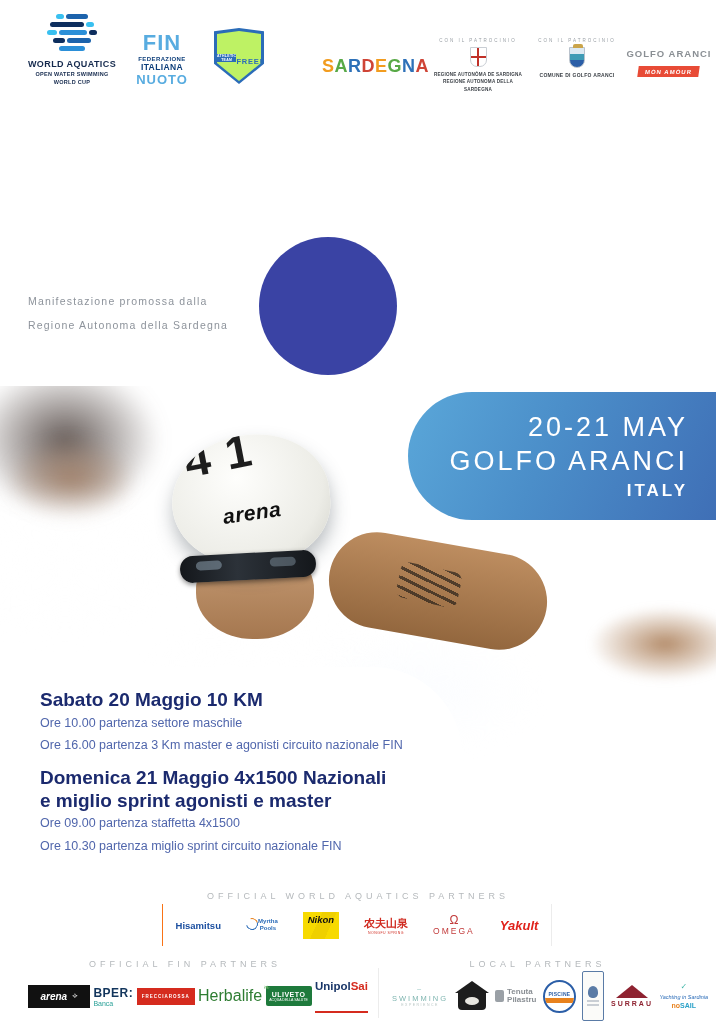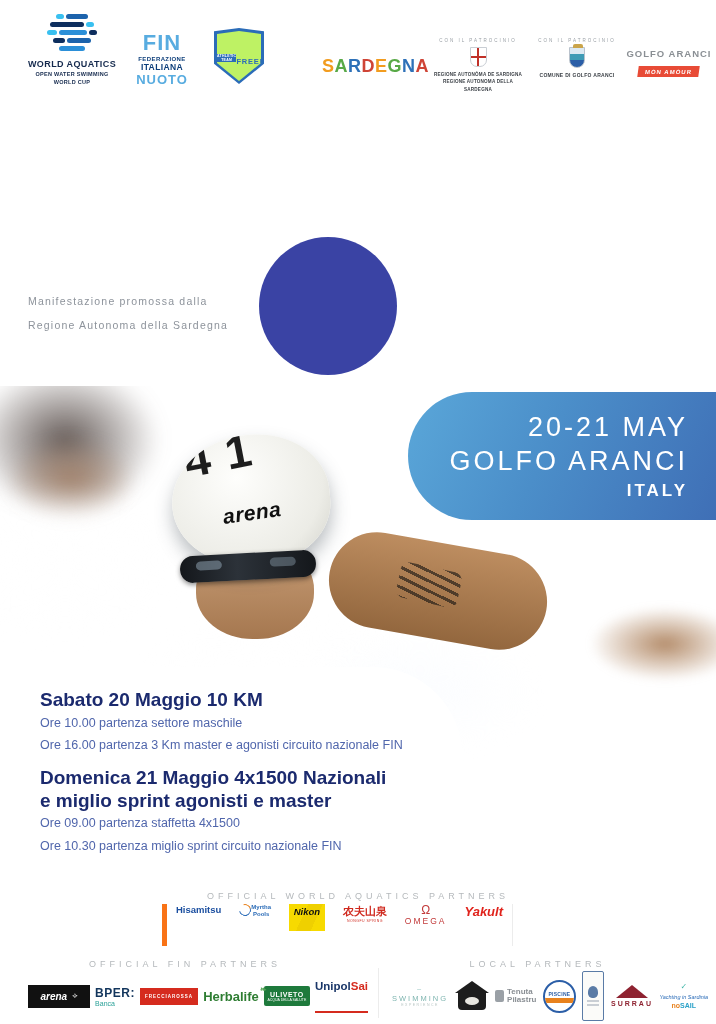--- a/index.html
+++ b/index.html
@@ -117,21 +117,21 @@
 
   
   .website { position:absolute; right:30px; top:628px; color:#fff; font-size:23px; letter-spacing:.5px; z-index:5; }
 
   
   .footer { position:absolute; top:878px; left:0; width:716px; height:146px; background:#fff; z-index:10; }
   .p-heading { position:absolute; font-size:9px; letter-spacing:4px; color:#b5b9bc; text-align:center; }
   .h-wa { top:13px; left:0; width:716px; }
   .h-fin { top:81px; left:45px; width:280px; }
   .h-local { top:81px; left:415px; width:245px; }
-  .row-wa { position:absolute; top:26px; left:162px; width:351px; height:42px; display:flex; justify-content:space-around; border-left:5px solid #f97316; border-right:1px solid #ececec; }
+  .row-wa { position:absolute; top:26px; left:162px; width:390px; height:42px; display:flex; justify-content:space-around; align-items:center; border-left:1px solid #f97316; border-right:1px solid #ececec; }
   .row-fin { position:absolute; top:95px; left:28px; width:340px; height:46px; display:flex; justify-content:space-between; align-items:center; }
   .row-local { position:absolute; top:93px; left:392px; width:316px; height:50px; display:flex; justify-content:space-between; align-items:center; }
   .v-div { position:absolute; left:378px; top:90px; height:50px; border-left:1px solid #ececec; }
 
   .plogo { text-align:center; }
   .hisamitsu { font-size:9.5px; font-weight:bold; color:#1b4fa0; }
   .myrtha { font-size:6px; font-weight:bold; color:#2b6cb8; line-height:1.1; position:relative; padding-left:12px; }
   .myrtha::before { content:""; position:absolute; left:0; top:0; width:10px; height:10px; border:1.5px solid #2b6cb8; border-color:#e8821e #2b6cb8 #2b6cb8 transparent; border-radius:50%; transform:rotate(30deg); }
   .nikon { width:36px; height:27px; background:linear-gradient(115deg,#f7da00 0 40%, #efd000 40% 70%, #f7da00 70%); display:flex; align-items:flex-end; justify-content:center; }
   .nikon span { font-size:9.5px; font-weight:bold; font-style:italic; color:#111; padding-bottom:14px; }
@@ -141,21 +141,21 @@
   .omega .sym { font-size:12px; line-height:1; }
   .omega .txt { font-size:8.5px; letter-spacing:2px; }
   .yakult { font-size:13px; font-weight:bold; font-style:italic; color:#e0231c; }
 
   .arena { width:62px; height:23px; background:#111; color:#fff; display:flex; align-items:center; justify-content:center; gap:5px; }
   .arena .word { font-size:10px; font-weight:bold; font-style:italic; }
   .arena .wing { font-size:8px; }
   .bper .b1 { font-size:12px; font-weight:bold; color:#12355c; letter-spacing:.5px; }
   .bper .b2 { font-size:7px; color:#2aa198; text-align:left; }
   .frecciarossa { width:58px; height:17px; background:#d52b1e; color:#fff; font-size:4.5px; font-weight:bold; letter-spacing:1px; display:flex; align-items:center; justify-content:center; }
-  .herbalife { font-size:13px; font-weight:bold; color:#2e7d32; position:relative; }
+  .herbalife { font-size:16px; font-weight:normal; color:#2e7d32; position:relative; }
   .herbalife::after { content:"❧"; font-size:8px; color:#57a65a; position:absolute; top:-4px; right:-8px; }
   .uliveto { width:46px; height:20px; background:#1e7a3c; border-radius:2px; color:#fff; display:flex; flex-direction:column; align-items:center; justify-content:center; }
   .uliveto .u1 { font-size:7px; font-weight:bold; letter-spacing:.5px; }
   .uliveto .u2 { font-size:3.5px; }
   .unipolsai { font-size:11.5px; font-weight:bold; border-bottom:2px solid #d52b1e; padding-bottom:19px; }
   .unipolsai .u { color:#1a3668; } .unipolsai .s { color:#d52b1e; }
 
   .smeralda { font-size:7.5px; letter-spacing:2px; color:#7fb5b0; }
   .smeralda .tilde { font-size:8px; color:#9cc8c4; }
   .smeralda .sub { font-size:3.5px; letter-spacing:1.5px; color:#b9c6c4; }

